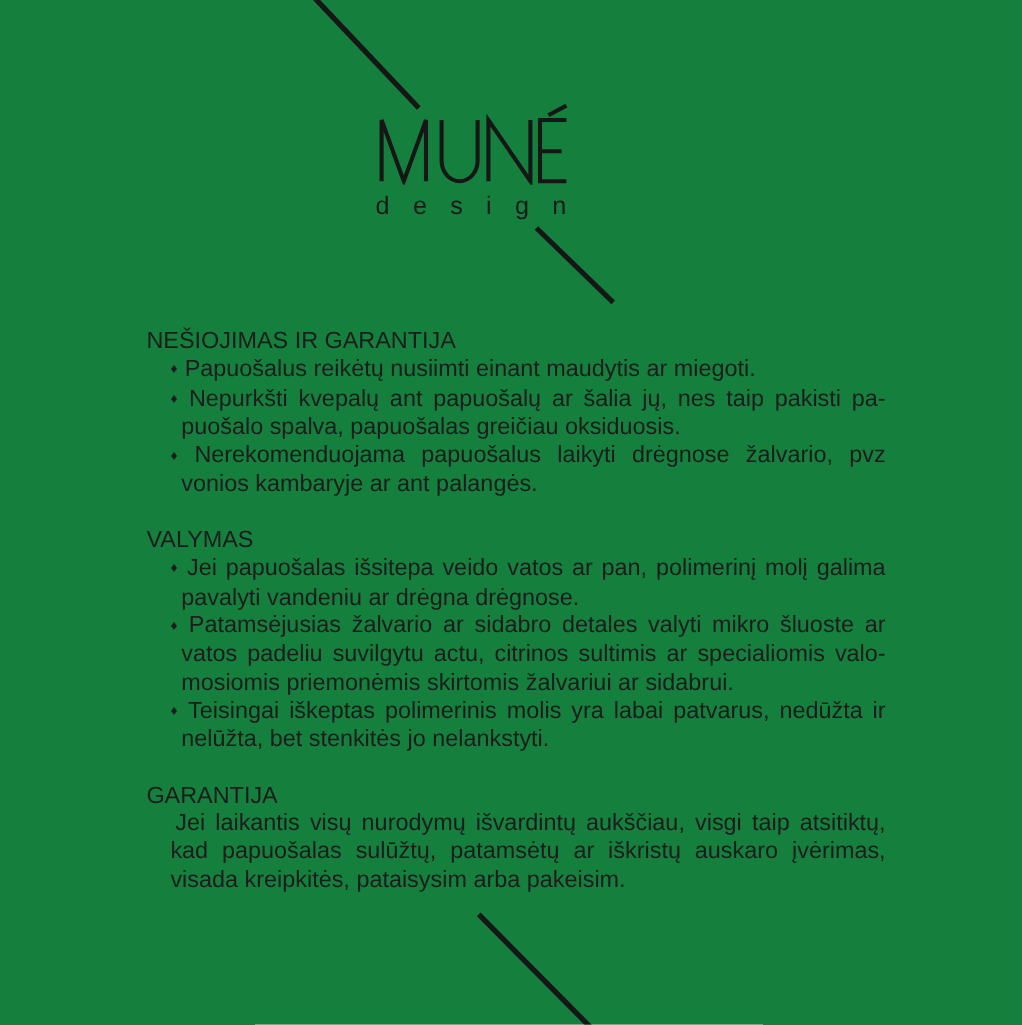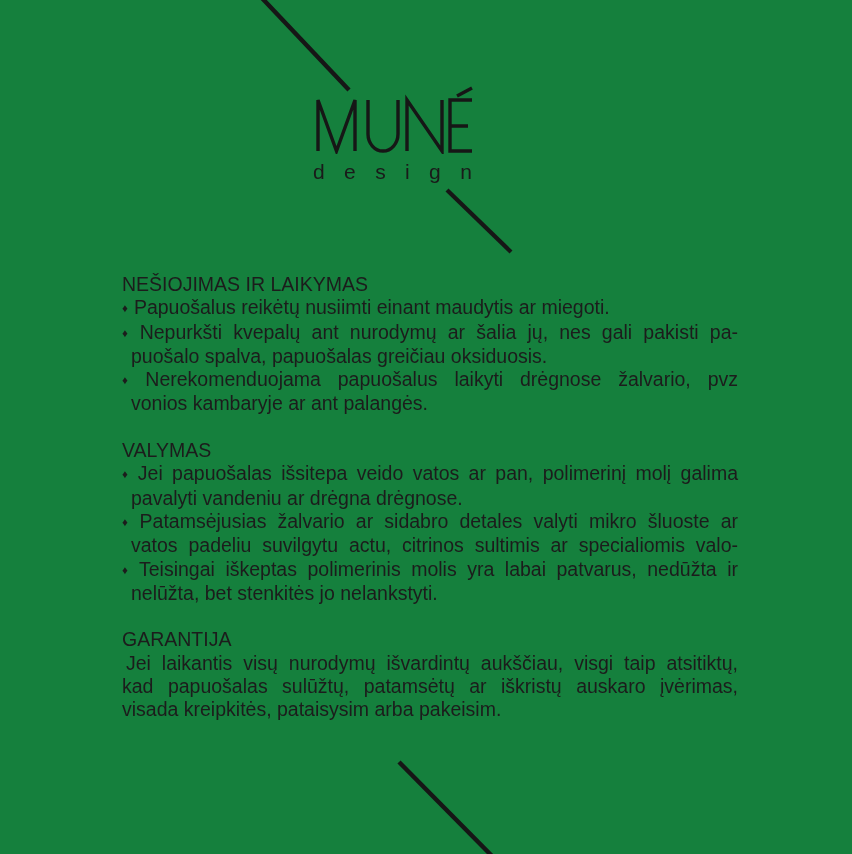--- a/index.html
+++ b/index.html
@@ -48,21 +48,21 @@
     position: absolute;
     left: 122px;
     top: 273px;
     width: 616px;
     font-size: 19.5px;
     line-height: 23.3px;
   }
   .section { margin: 0 0 23.3px 0; }
   .section:last-child { margin-bottom: 0; }
   .section-heading { font-weight: normal; }
-  .line { white-space: nowrap; }
+  .line { white-space: nowrap; margin-left: 20px; }
   .line.just {
     text-align: justify;
     text-align-last: justify;
   }
   .line.cont { padding-left: 9px; }
   .line.pfirst { padding-left: 4px; }
   .bullet {
     font-size: 11.5px;
     vertical-align: 2px;
     margin-right: 6px;
@@ -92,33 +92,34 @@
       <path d="M 160 16 L 138 16 L 138 67 L 160 67 M 138 42 L 156 42"></path>
 
       <line x1="145" y1="12" x2="160" y2="4"></line>
     </svg>
   </div>
 
   <div id="logo-subtitle">design</div>
 
   <div id="content">
       <div class="section">
-        <div class="section-heading">NEŠIOJIMAS IR LAIKYMAS</div>
+        <div class="section-heading">NEŠIOJIMAS IR GARANTIJA</div>
         <div class="line"><span class="bullet">♦</span><span>Papuošalus reikėtų nusiimti einant maudytis ar miegoti.</span></div>
-        <div class="line just"><span class="bullet">♦</span><span>Nepurkšti kvepalų ant nurodymų ar šalia jų, nes gali pakisti pa-</span></div>
+        <div class="line just"><span class="bullet">♦</span><span>Nepurkšti kvepalų ant papuošalų ar šalia jų, nes taip pakisti pa-</span></div>
         <div class="line cont"><span>puošalo spalva, papuošalas greičiau oksiduosis.</span></div>
         <div class="line just"><span class="bullet">♦</span><span>Nerekomenduojama papuošalus laikyti drėgnose žalvario, pvz</span></div>
         <div class="line cont"><span>vonios kambaryje ar ant palangės.</span></div>
       </div>
       <div class="section">
         <div class="section-heading">VALYMAS</div>
         <div class="line just"><span class="bullet">♦</span><span>Jei papuošalas išsitepa veido vatos ar pan, polimerinį molį galima</span></div>
         <div class="line cont"><span>pavalyti vandeniu ar drėgna drėgnose.</span></div>
         <div class="line just"><span class="bullet">♦</span><span>Patamsėjusias žalvario ar sidabro detales valyti mikro šluoste ar</span></div>
         <div class="line just cont"><span>vatos padeliu suvilgytu actu, citrinos sultimis ar specialiomis valo-</span></div>
+        <div class="line cont"><span>mosiomis priemonėmis skirtomis žalvariui ar sidabrui.</span></div>
         <div class="line just"><span class="bullet">♦</span><span>Teisingai iškeptas polimerinis molis yra labai patvarus, nedūžta ir</span></div>
         <div class="line cont"><span>nelūžta, bet stenkitės jo nelankstyti.</span></div>
       </div>
       <div class="section">
         <div class="section-heading">GARANTIJA</div>
         <div class="line just pfirst"><span>Jei laikantis visų nurodymų išvardintų aukščiau, visgi taip atsitiktų,</span></div>
         <div class="line just"><span>kad papuošalas sulūžtų, patamsėtų ar iškristų auskaro įvėrimas,</span></div>
         <div class="line"><span>visada kreipkitės, pataisysim arba pakeisim.</span></div>
       </div>
     </div>

